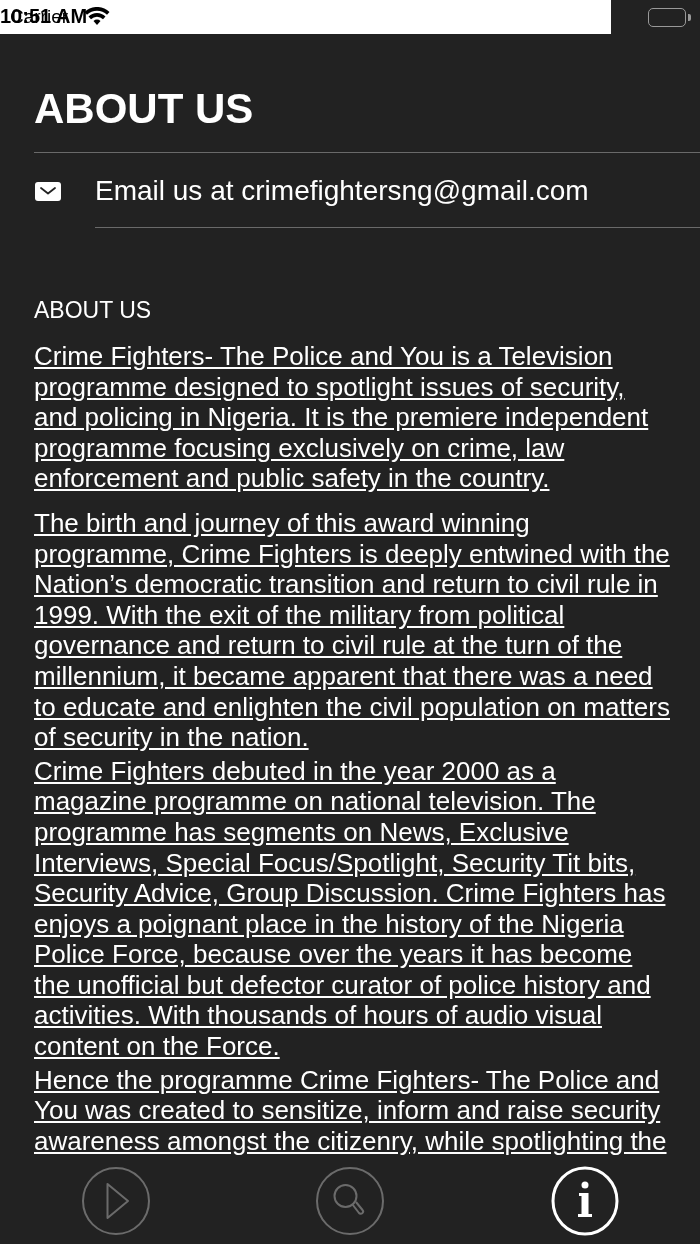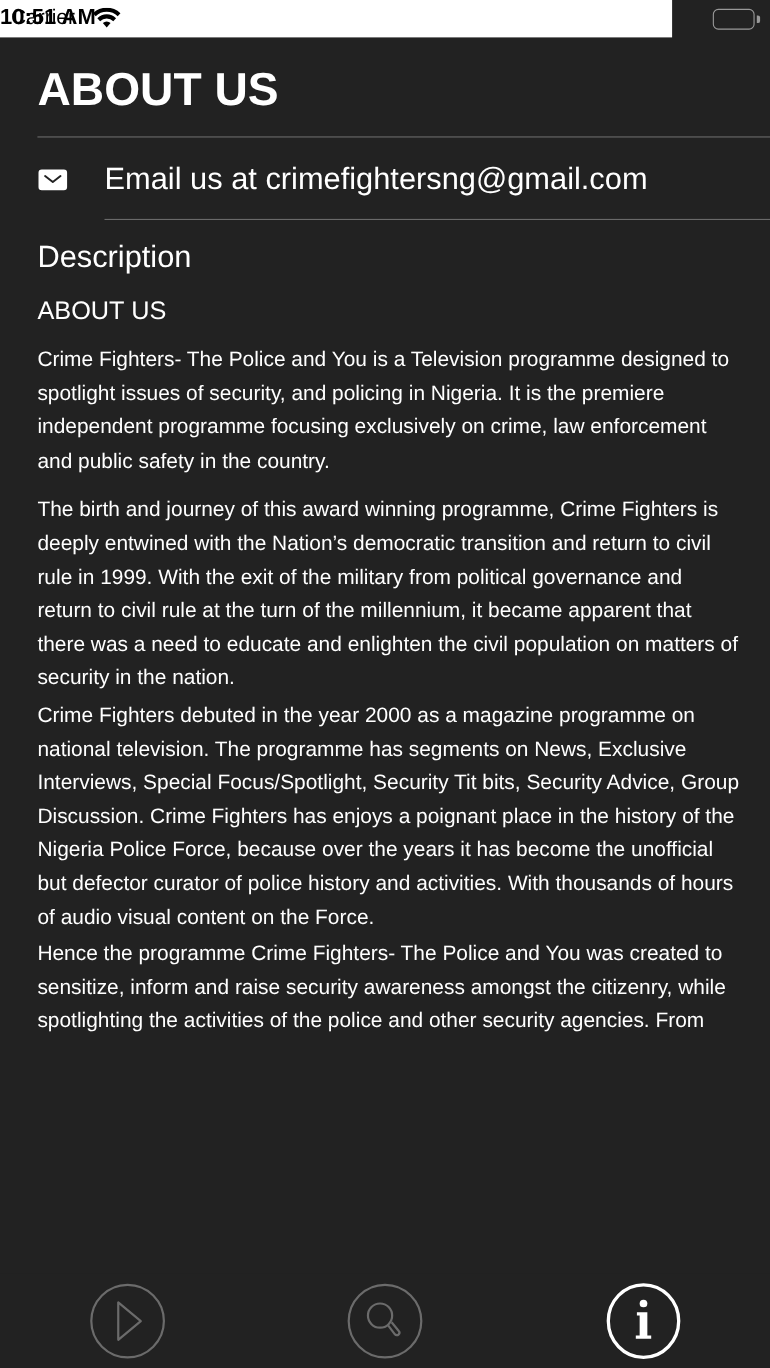--- a/index.html
+++ b/index.html
@@ -10,38 +10,38 @@
       position: absolute; top: 0; left: 0; width: 611px; height: 34px;
       background: #ffffff; color: #000;
     }
     .status-bar .carrier { position: absolute; left: 10px; top: 6px; font-size: 19px; }
     .status-bar .wifi { position: absolute; left: 84px; top: 7px; width: 26px; height: 20px; }
     .status-bar .time { position: absolute; left: 0; right: 0; top: 5px; text-align: left; font-size: 20px; font-weight: bold; }
     .status-bar .battery { position: absolute; left: 648px; top: 8px; width: 38px; height: 19px; border: 1.5px solid #999; border-radius: 5px; padding: 2px; }
     .status-bar .battery .fill { width: 100%; height: 100%; background: #000; border-radius: 2px; }
     .status-bar .battery-tip { position: absolute; left: 688px; top: 14px; width: 3px; height: 7px; background: #999; border-radius: 0 2px 2px 0; }
 
-    .content { position: absolute; top: 22px; left: 0; width: 700px; height: 1124px; overflow: hidden; }
+    .content { position: absolute; top: 50px; left: 0; width: 700px; height: 1124px; overflow: hidden; }
 
     .page-title {
       position: absolute; left: 34px; top: 34px;
       font-size: 42px; font-weight: bold; letter-spacing: 0px; line-height: 50px;
     }
     .sep1 { position: absolute; left: 34px; right: 0; top: 102px; height: 1px; background: #6a6a6a; }
     .email-row { position: absolute; left: 0; top: 103px; width: 596px; height: 75px; }
     .email-icon { position: absolute; left: 35px; top: 29px; width: 26px; height: 19px; background: #fff; border-radius: 3px; }
     .email-icon svg { position: absolute; left: 0; top: 0; }
     .email-text { position: absolute; left: 95px; top: 21px; font-size: 28px; line-height: 34px; white-space: nowrap; }
     .sep2 { position: absolute; left: 95px; right: 0; top: 177px; height: 1px; background: #6a6a6a; }
 
     .desc-heading { position: absolute; left: 34px; top: 194px; font-size: 28px; line-height: 36px; }
 
     .body-text { position: absolute; left: 34px; top: 245px; width: 640px; }
     .section-title { font-size: 23px; line-height: 30px; margin-bottom: 16px; }
-    .para { font-size: 19px; line-height: 30.6px; margin-bottom: 3px; }
+    .para { font-size: 26px; line-height: 30.6px; margin-bottom: 3px; text-decoration: underline; }
     .para.gap { margin-bottom: 14px; }
 
     .tab-bar { position: absolute; left: 0; top: 1158px; width: 700px; height: 86px; background: #222222; }
     .tab { position: absolute; top: 8px; width: 70px; height: 70px; }
     .tab.play { left: 81px; }
     .tab.search { left: 315px; }
     .tab.info { left: 550px; }
   </style>
 </head>
 <body>
@@ -67,21 +67,20 @@
   <div class="email-row">
     <span class="email-icon">
       <svg width="26" height="19" viewBox="0 0 26 19">
         <path d="M6 6 L13 11.5 L20 6" stroke="#222" stroke-width="1.8" fill="none" stroke-linecap="round" stroke-linejoin="round"></path>
       </svg>
     </span>
     <span class="email-text">Email us at crimefightersng@gmail.com</span>
   </div>
   <div class="sep2"></div>
 
-  <div class="desc-heading">Description</div>
 
   <div class="body-text">
     <div class="section-title">ABOUT US</div>
     <p class="para gap">Crime Fighters- The Police and You is a Television programme designed to spotlight issues of security, and policing in Nigeria. It is the premiere independent programme focusing exclusively on crime, law enforcement and public safety in the country.</p>
 
     <p class="para">The birth and journey of this award winning programme, Crime Fighters is deeply entwined with the Nation’s democratic transition and return to civil rule in 1999. With the exit of the military from political governance and return to civil rule at the turn of the millennium, it became apparent that there was a need to educate and enlighten the civil population on matters of security in the nation.</p>
     <p class="para">Crime Fighters debuted in the year 2000 as a magazine programme on national television. The programme has segments on News, Exclusive Interviews, Special Focus/Spotlight, Security Tit bits, Security Advice, Group Discussion. Crime Fighters has enjoys a poignant place in the history of the Nigeria Police Force, because over the years it has become the unofficial but defector curator of police history and activities. With thousands of hours of audio visual content on the Force.</p>
     <p class="para">Hence the programme Crime Fighters- The Police and You was created to sensitize, inform and raise security awareness amongst the citizenry, while spotlighting the activities of the police and other security agencies. From</p>
   </div>
 </div>

